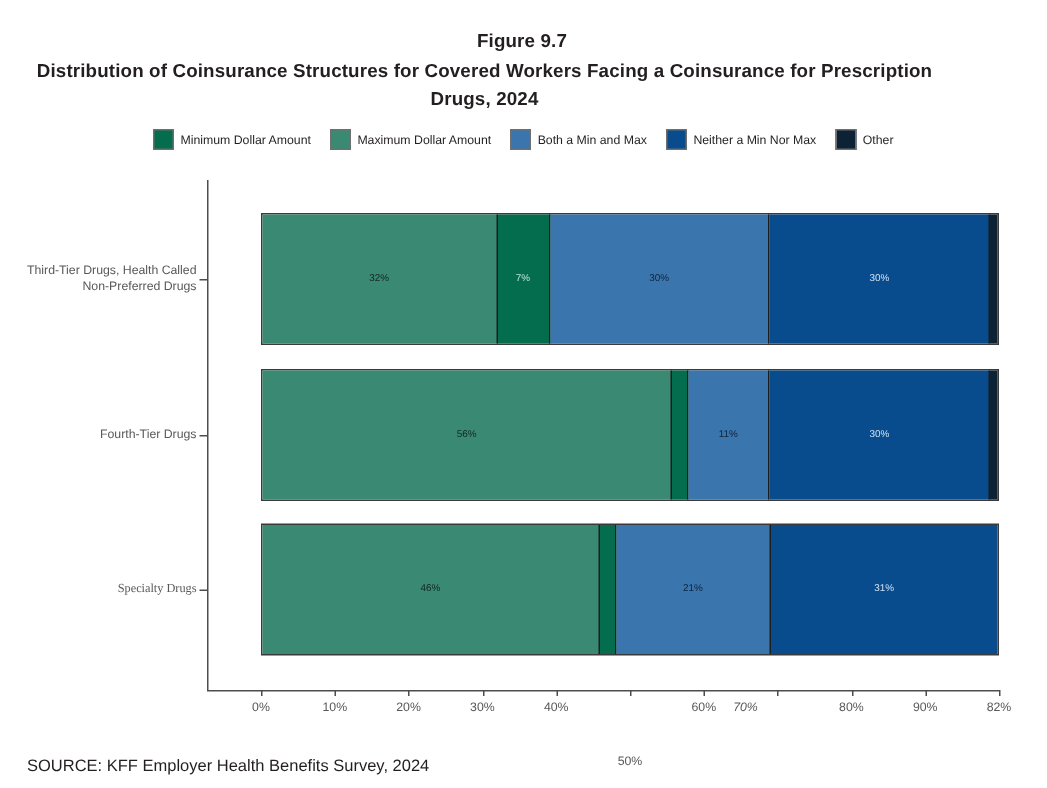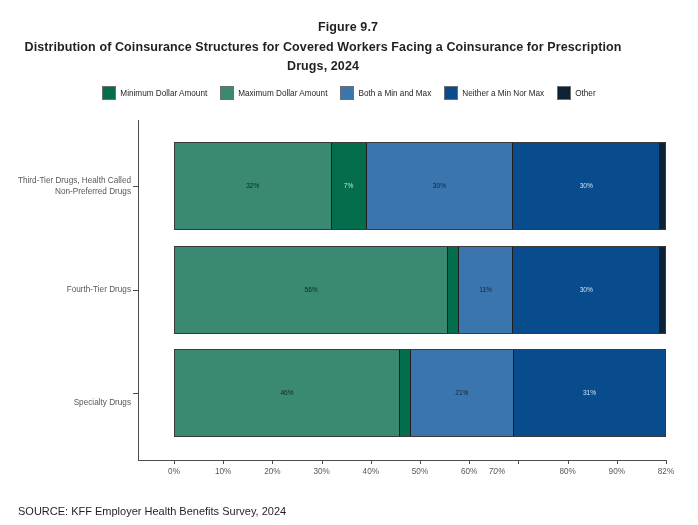--- a/index.html
+++ b/index.html
@@ -255,35 +255,35 @@
 <div class="y-tick" style="top: 66px;"></div>
     <div class="y-label" style="position: absolute; left: -132px; width: 125px; top: 66px;">
       <div>Third-Tier Drugs, Health Called</div>
       <div>Non-Preferred Drugs</div>
     </div>
     <div class="y-tick" style="top: 170px;"></div>
     <div class="y-label" style="position: absolute; left: -132px; width: 125px; top: 170px;">
       <div>Fourth-Tier Drugs</div>
     </div>
     <div class="y-tick" style="top: 273px;"></div>
-    <div class="y-label" style="position: absolute; left: -132px; width: 125px; top: 283px;">
+    <div class="y-label" style="position: absolute; left: -132px; width: 125px; top: 273px; font-family: Liberation Serif, serif;">
       <div>Specialty Drugs</div>
     </div>
     <div class="x-tick" style="left: 36px;"></div>
     <div class="x-label" style="left: 36px;">0%</div>
     <div class="x-tick" style="left: 85.2px;"></div>
     <div class="x-label" style="left: 85.2px;">10%</div>
     <div class="x-tick" style="left: 134.4px;"></div>
     <div class="x-label" style="left: 134.4px;">20%</div>
     <div class="x-tick" style="left: 183.6px;"></div>
     <div class="x-label" style="left: 183.6px;">30%</div>
     <div class="x-tick" style="left: 232.8px;"></div>
     <div class="x-label" style="left: 232.8px;">40%</div>
     <div class="x-tick" style="left: 282px;"></div>
-    <div class="x-label" style="left: 282px;">50%</div>
+    <div class="x-label" style="left: 282px; margin-top: 36px;">50%</div>
     <div class="x-tick" style="left: 331.2px;"></div>
     <div class="x-label" style="left: 331.2px;">60%</div>
     <div class="x-tick" style="left: 380.4px;"></div>
     <div class="x-label" style="left: 359px; font-style: italic;">70%</div>
     <div class="x-tick" style="left: 429.6px;"></div>
     <div class="x-label" style="left: 429.6px;">80%</div>
     <div class="x-tick" style="left: 478.8px;"></div>
     <div class="x-label" style="left: 478.8px;">90%</div>
     <div class="x-tick" style="left: 528px;"></div>
     <div class="x-label" style="left: 528px;">82%</div>

